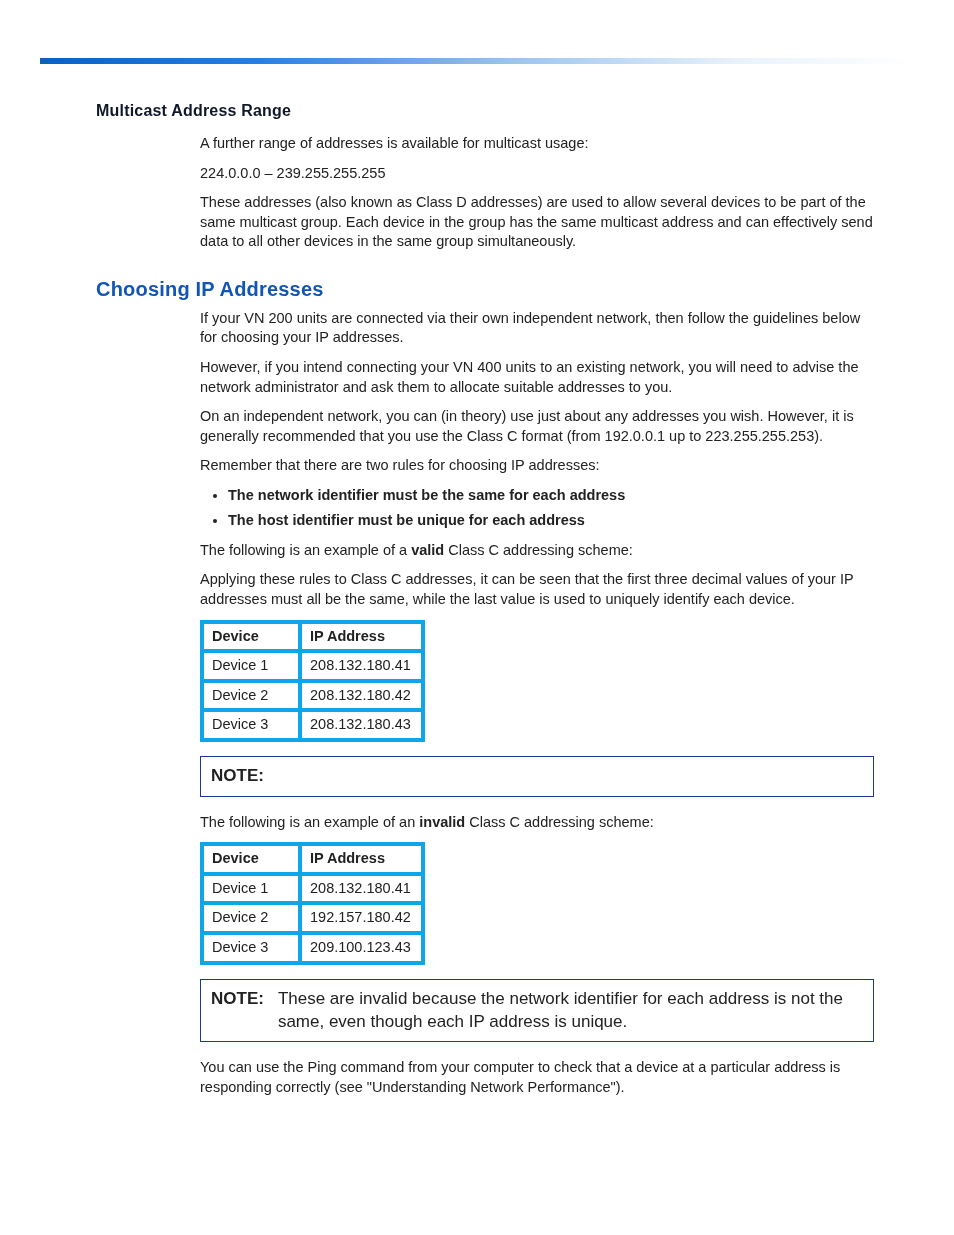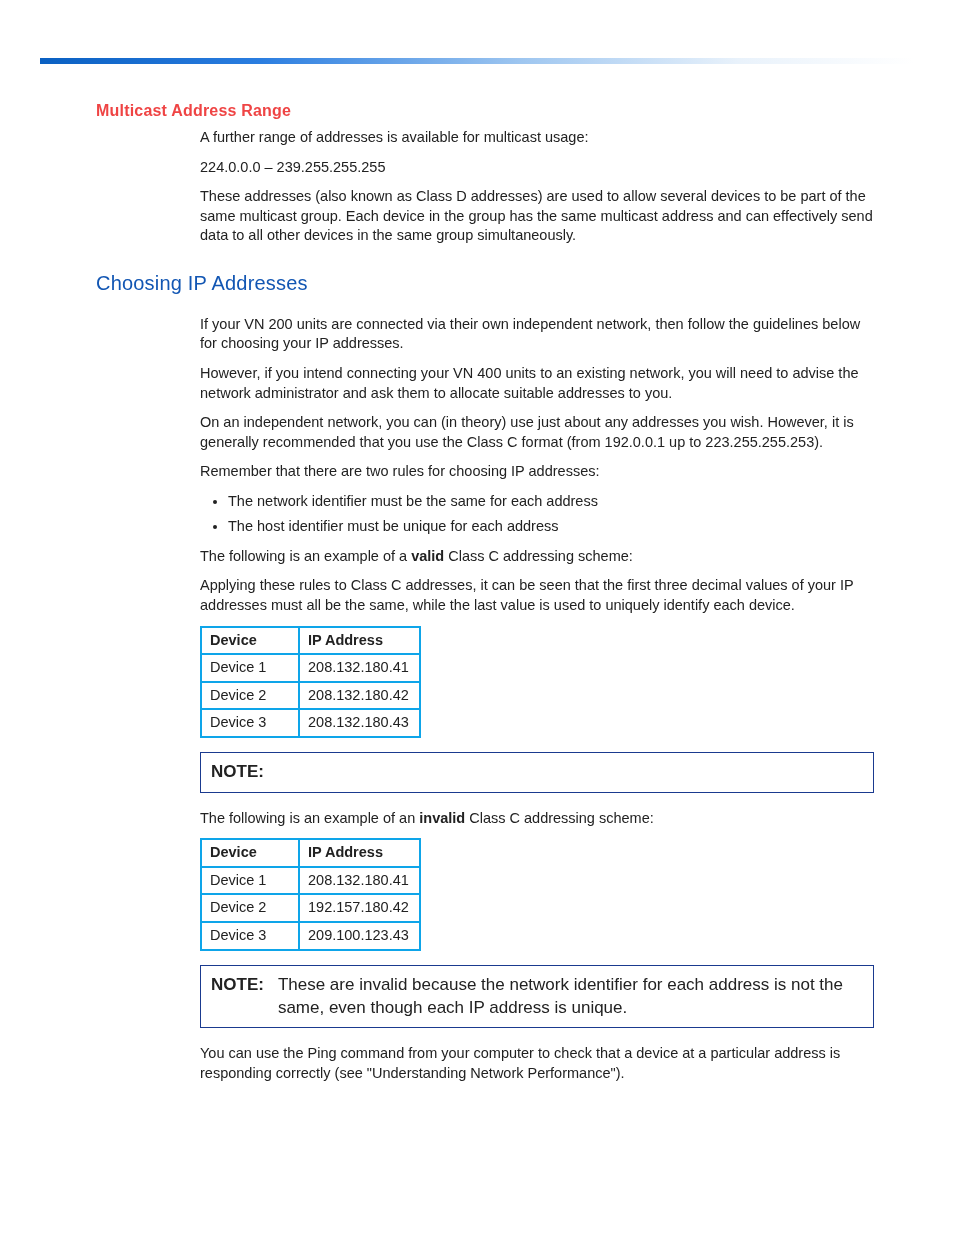--- a/index.html
+++ b/index.html
@@ -18,44 +18,44 @@
     margin: 58px 40px 38px 40px;
   }
   .content {
     margin: 0 80px 0 96px;
   }
   .indent {
     margin-left: 104px;
     line-height: 1.35;
   }
   h2.section {
-    color: #ef4444;
+    color: #0f172a;
     font-size: 16px;
     font-weight: 700;
-    margin: 0 0 8px 0;
+    margin: 0 0 14px 0;
     letter-spacing: .2px;
   }
   h1.section {
     color: #1256b3;
     font-size: 20px;
-    font-weight: 400;
-    margin: 26px 0 20px 0;
+    font-weight: 700;
+    margin: 26px 0 8px 0;
     letter-spacing: .2px;
   }
   p { margin: 0 0 10px 0; }
-  ul { margin: 0 0 10px 0; padding-left: 28px; }
+  ul { margin: 0 0 10px 0; padding-left: 28px; font-weight: bold; }
   li { margin-bottom: 6px; }
   table.addr {
     border-collapse: collapse;
     margin: 4px 0 14px 0;
     font-size: 14.5px;
     width: auto;
   }
   table.addr th, table.addr td {
-    border: 2px solid #0ea5e9;
+    border: 4px solid #0ea5e9;
     padding: 3px 10px 3px 8px;
     text-align: left;
     font-weight: normal;
   }
   table.addr th {
     font-weight: 700;
     min-width: 98px;
   }
   table.addr th.colip { min-width: 120px; }
   .note-box {

